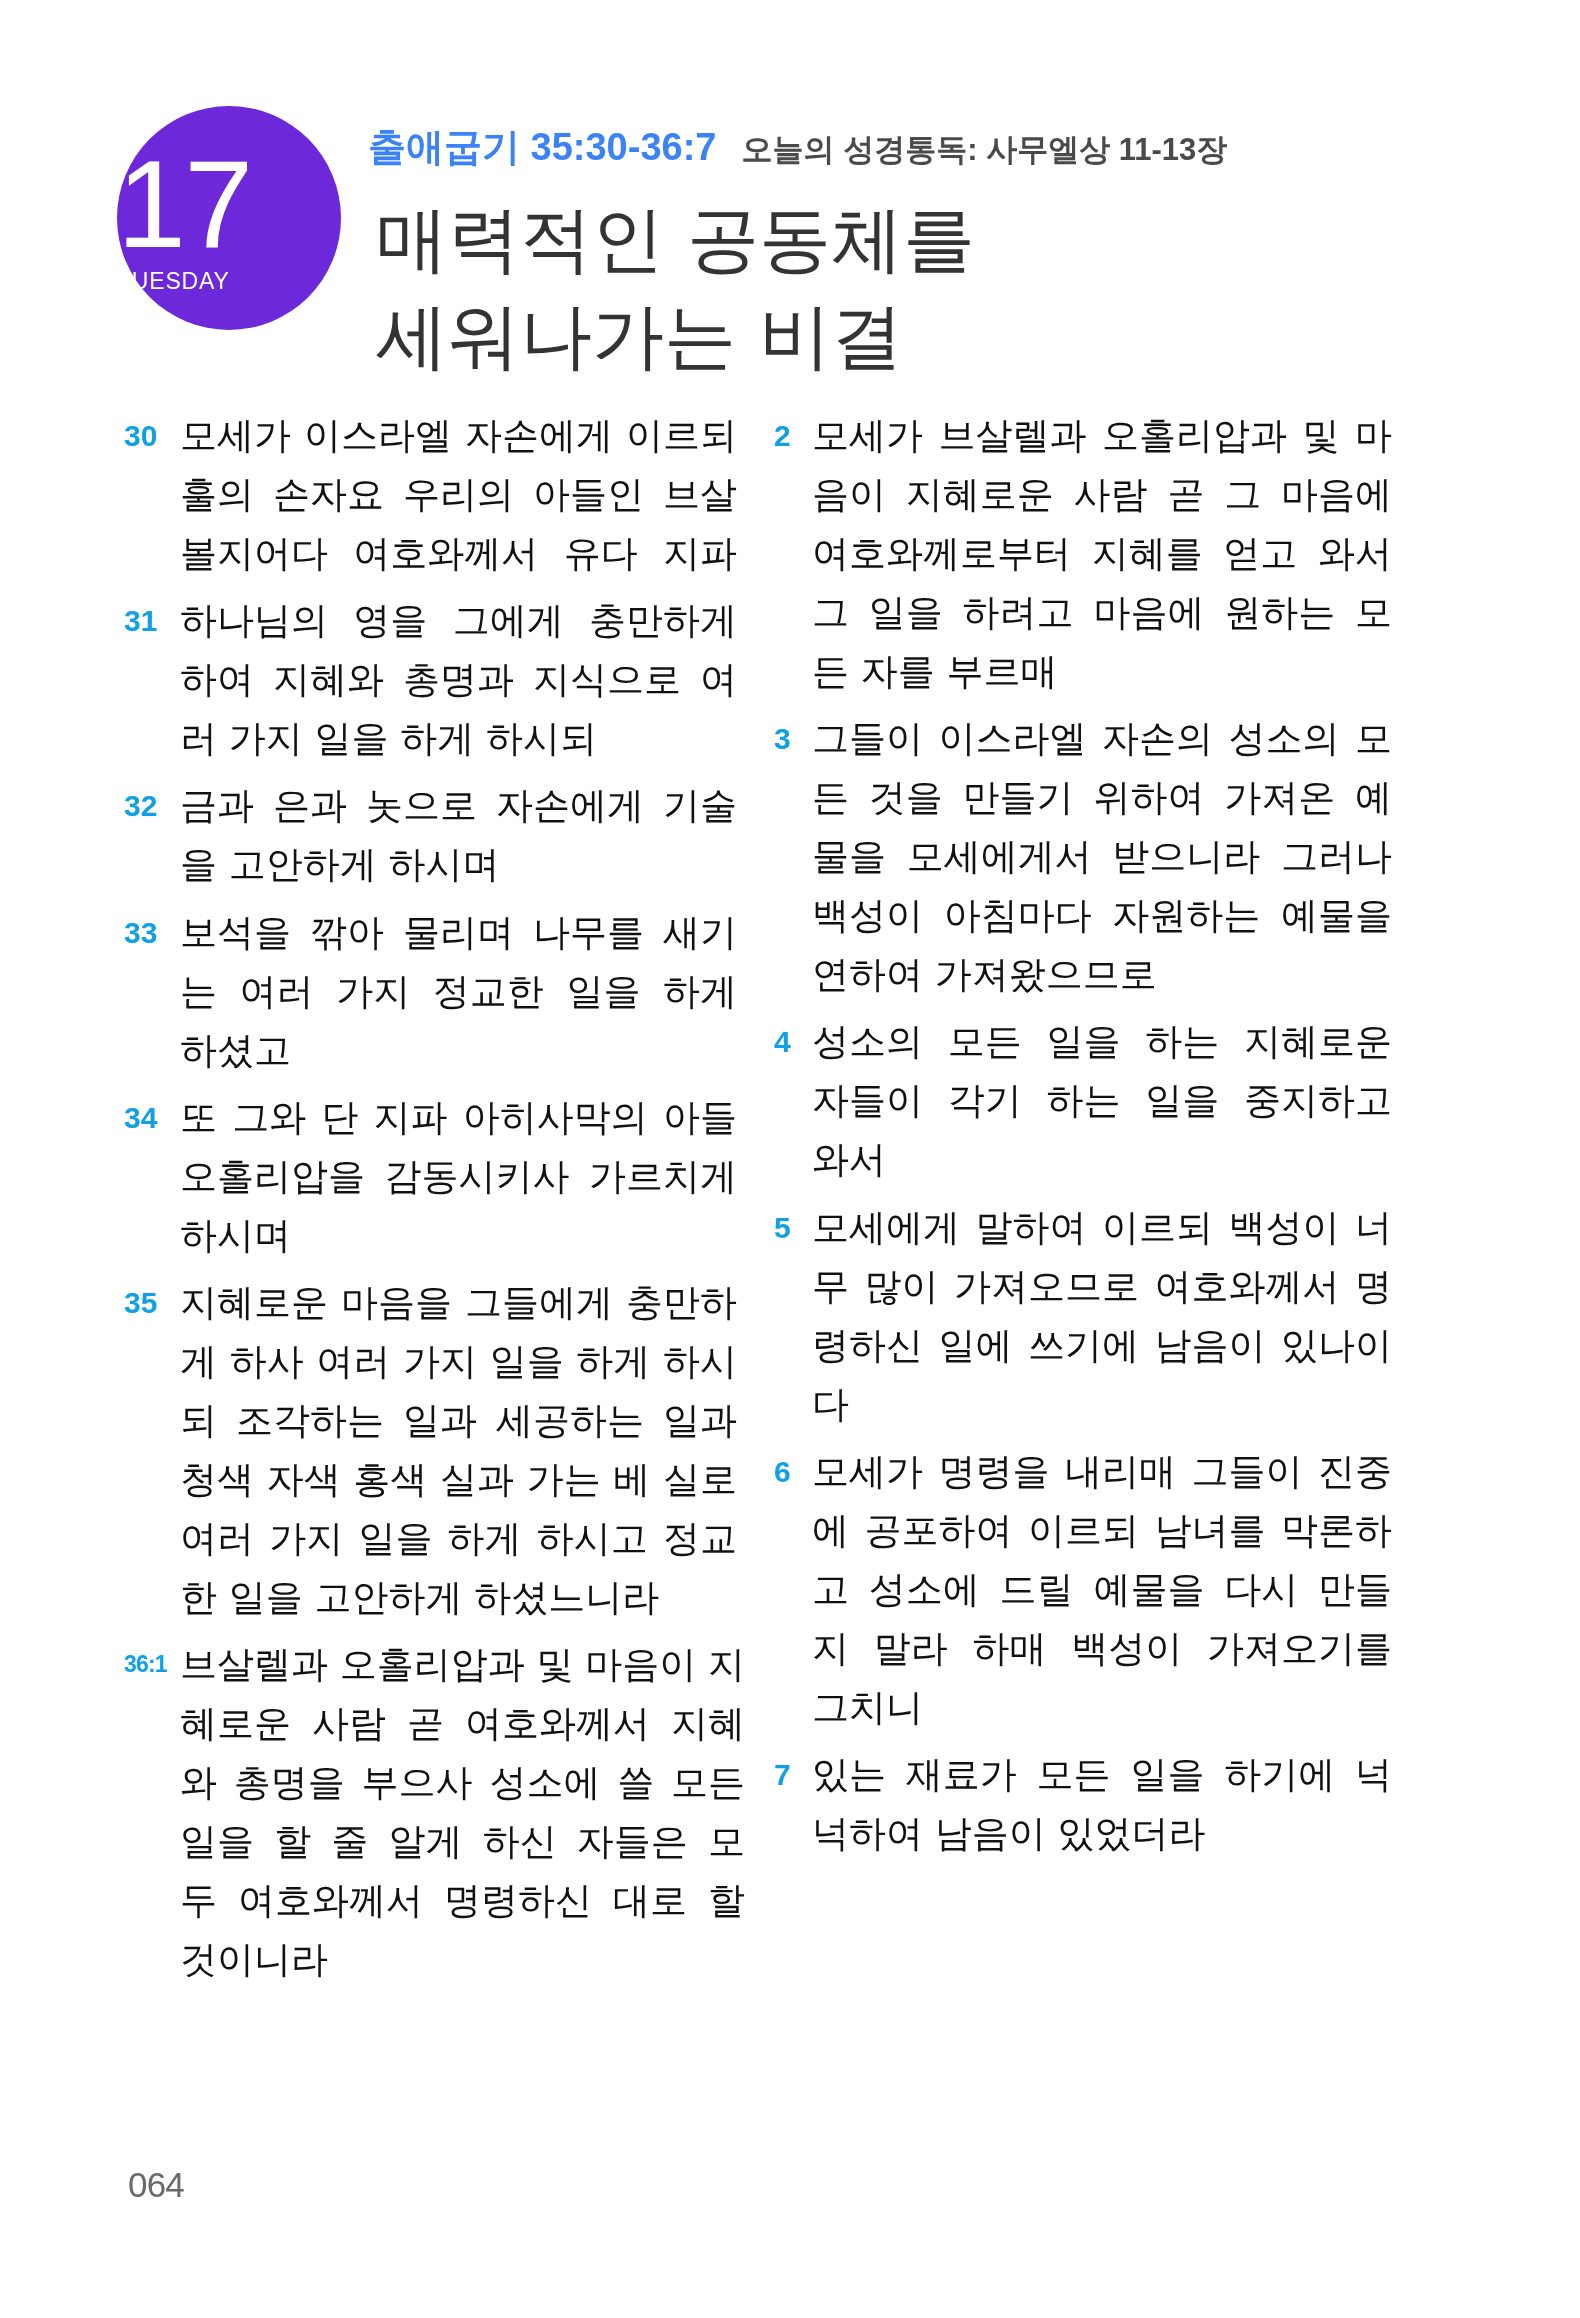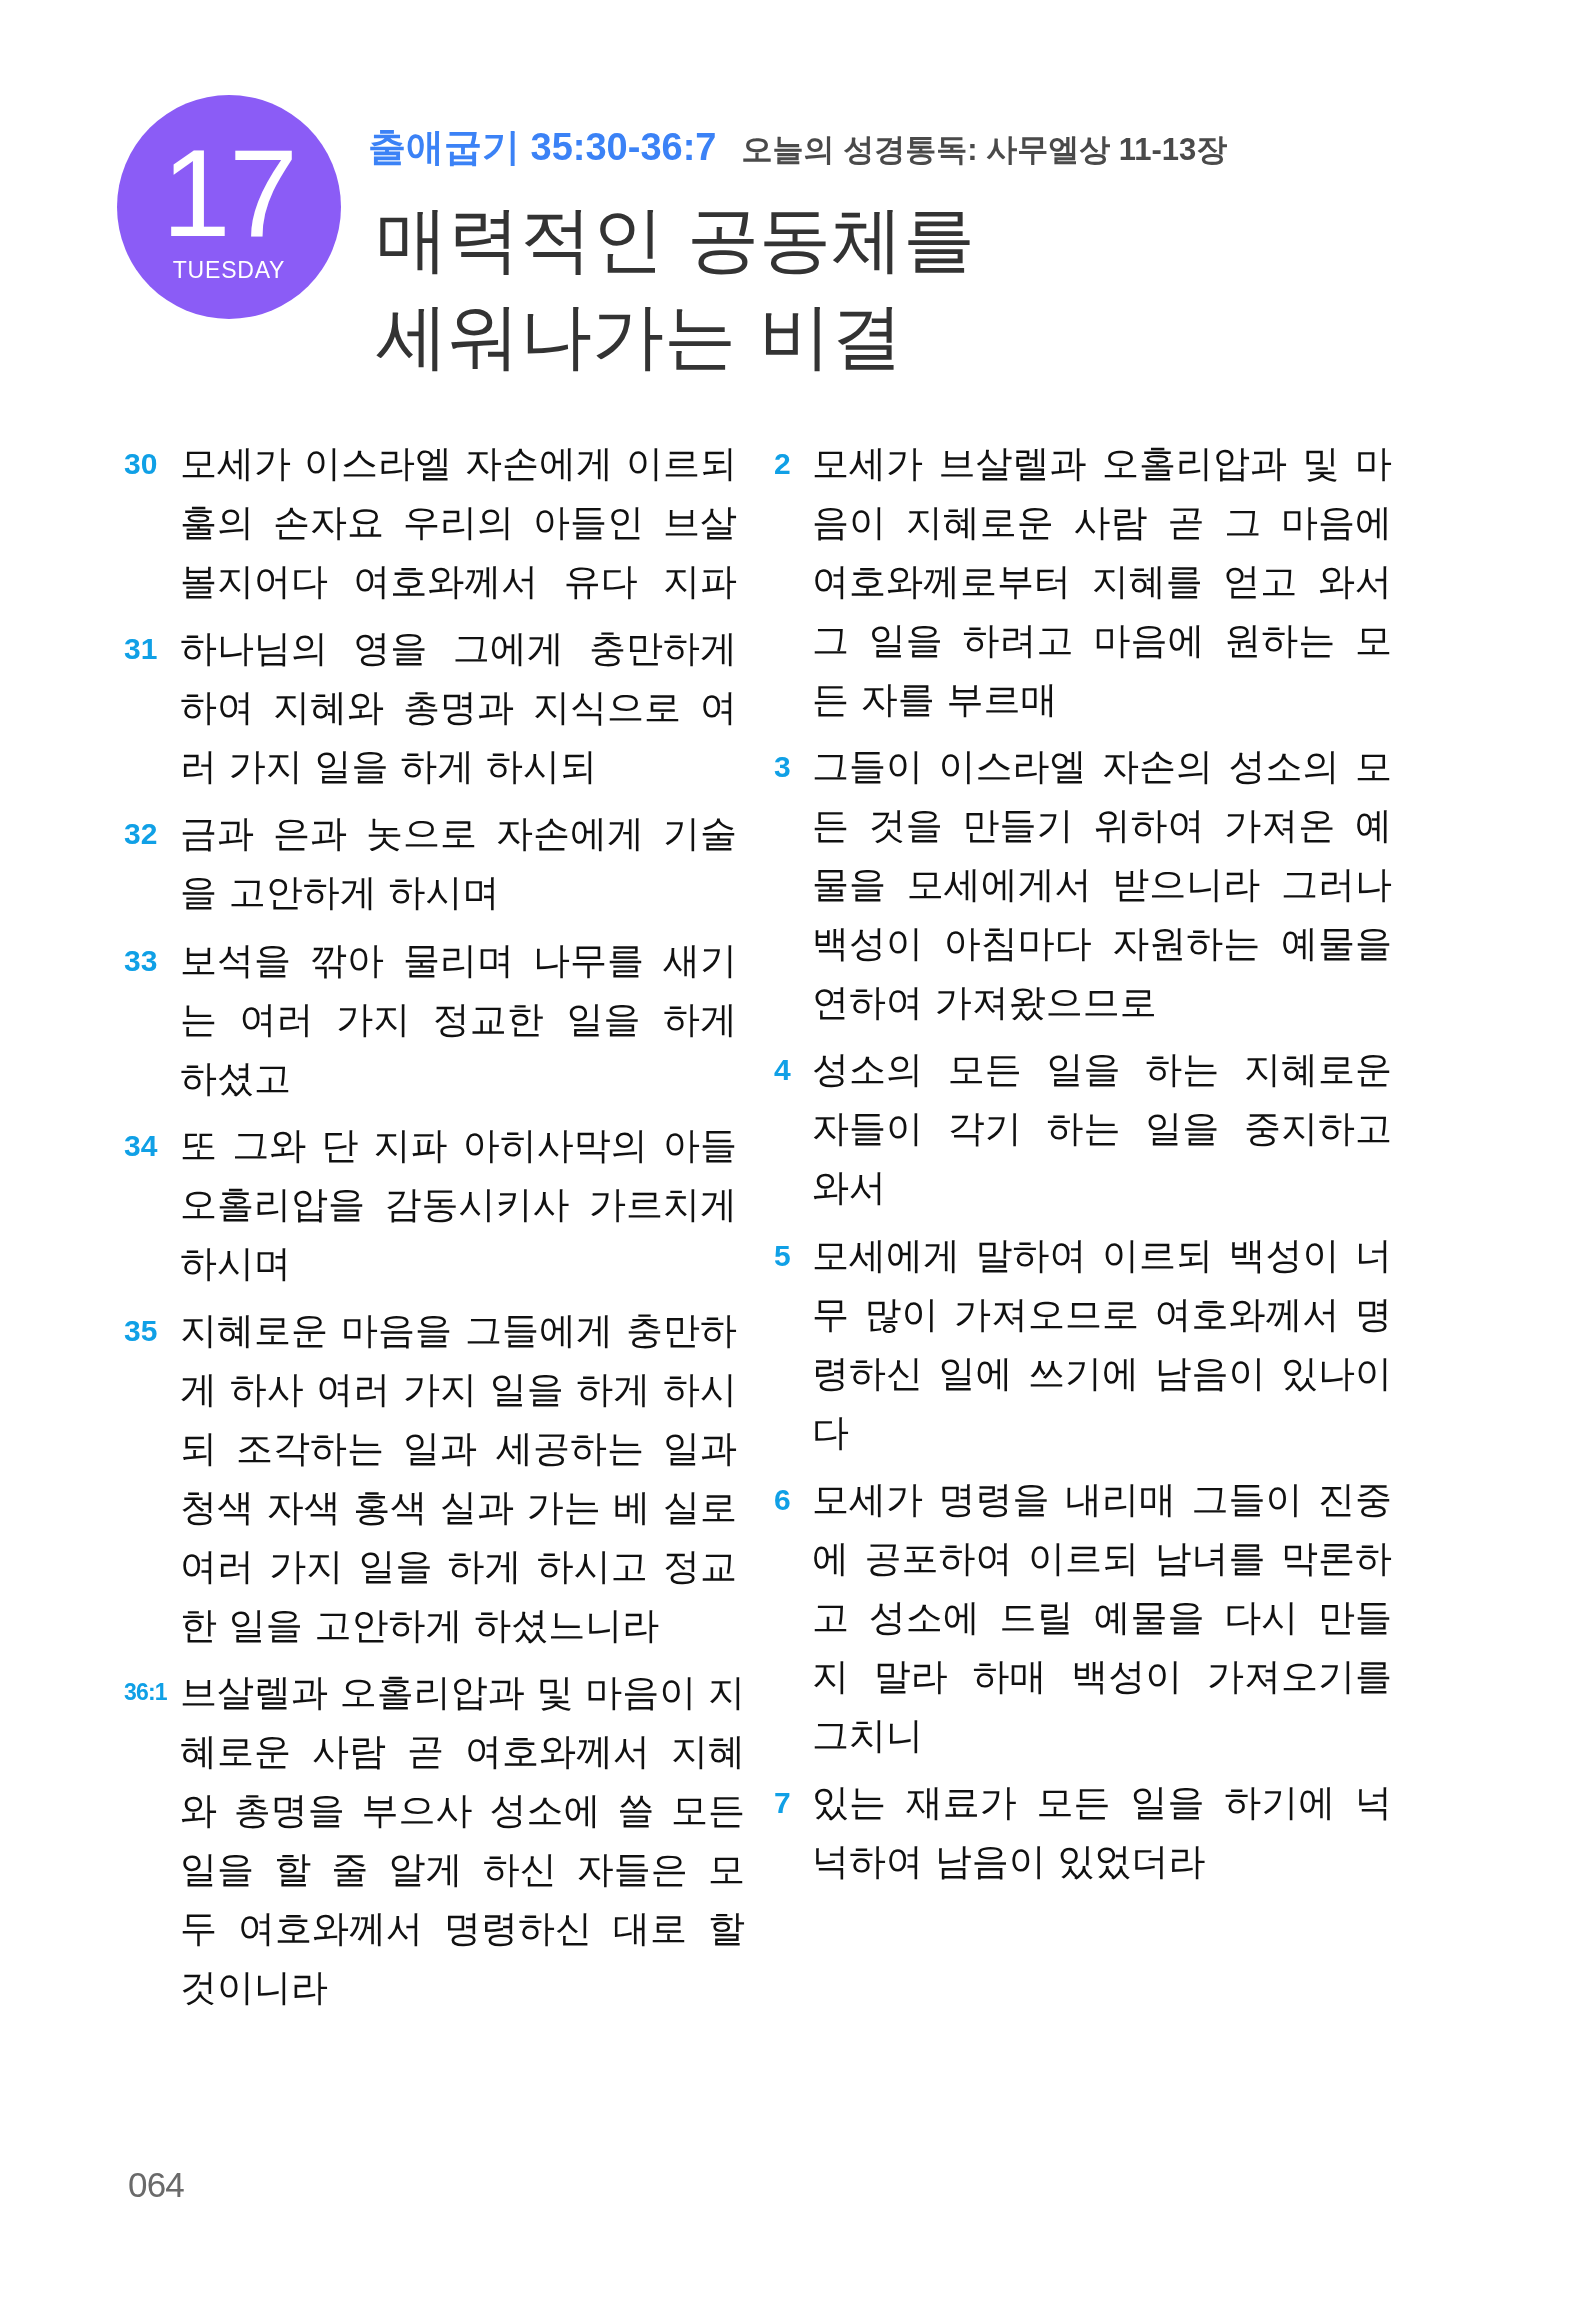--- a/index.html
+++ b/index.html
@@ -1,30 +1,30 @@
 <!DOCTYPE html>
 <html style="font-size:13px"><head>
 <meta charset="utf-8">
 <style>
   html, body { margin:0; padding:0; background:#ffffff; }
   body { width:1581px; height:2319px; position:relative; overflow:hidden;
          font-family:"DejaVu Sans", "Liberation Sans", sans-serif; color:#1a1a1a; }
-  .date-badge { position:absolute; left:117px; top:95px; width:224px; height:224px;
-                border-radius:50%; background:#8b5cf6; color:#fff; text-align:center; }
+  .date-badge { position:absolute; left:117px; top:106px; width:224px; height:224px;
+                border-radius:50%; background:#6d28d9; color:#fff; text-align:left; }
   .date-num { position:absolute; left:0; right:0; top:36px; font-family:"Liberation Sans", sans-serif;
               font-size:124px; line-height:124px; font-weight:400; letter-spacing:-1.6px; }
   .date-day { position:absolute; left:0; right:0; top:163px; font-family:"Liberation Sans", sans-serif;
               font-size:23px; line-height:25px; letter-spacing:0.8px; }
   .header-meta { position:absolute; left:368px; top:124px; font-size:35px; line-height:46px; white-space:nowrap; }
   .passage-ref { color:#3b82f6; font-weight:bold; font-family:"Liberation Sans", sans-serif; font-size:38px; }
   .reading-plan { color:#4a4a4a; font-weight:bold; font-family:"Liberation Sans", sans-serif; font-size:31px; margin-left:14px; }
   .title { position:absolute; left:364px; top:179px; font-family:"DejaVu Serif", serif;
            font-size:72px; line-height:97px; color:#333; margin:12px; font-weight:400; }
   .title div { white-space:nowrap; }
-  .column { position:absolute; top:434px; }
+  .column { position:absolute; top:406px; }
   .col-left { left:124px; width:613px; }
   .col-right { left:774px; width:618px; }
   .verse { display:flex; margin-bottom:8.2px; }
   .verse-num { flex:0 0 auto; color:#10a0e6; font-family:"Liberation Sans", sans-serif; font-weight:bold;
                font-size:30px; line-height:59px; }
   .col-left .verse-num { width:56px; }
   .col-right .verse-num { width:38px; }
   .verse-num.small { font-size:23px; letter-spacing:-0.8px; }
   .verse-text { flex:1 1 auto; font-family:"DejaVu Serif", serif; font-size:37px; line-height:59px;
                 text-align:justify; text-align-last:left; color:#111; }

